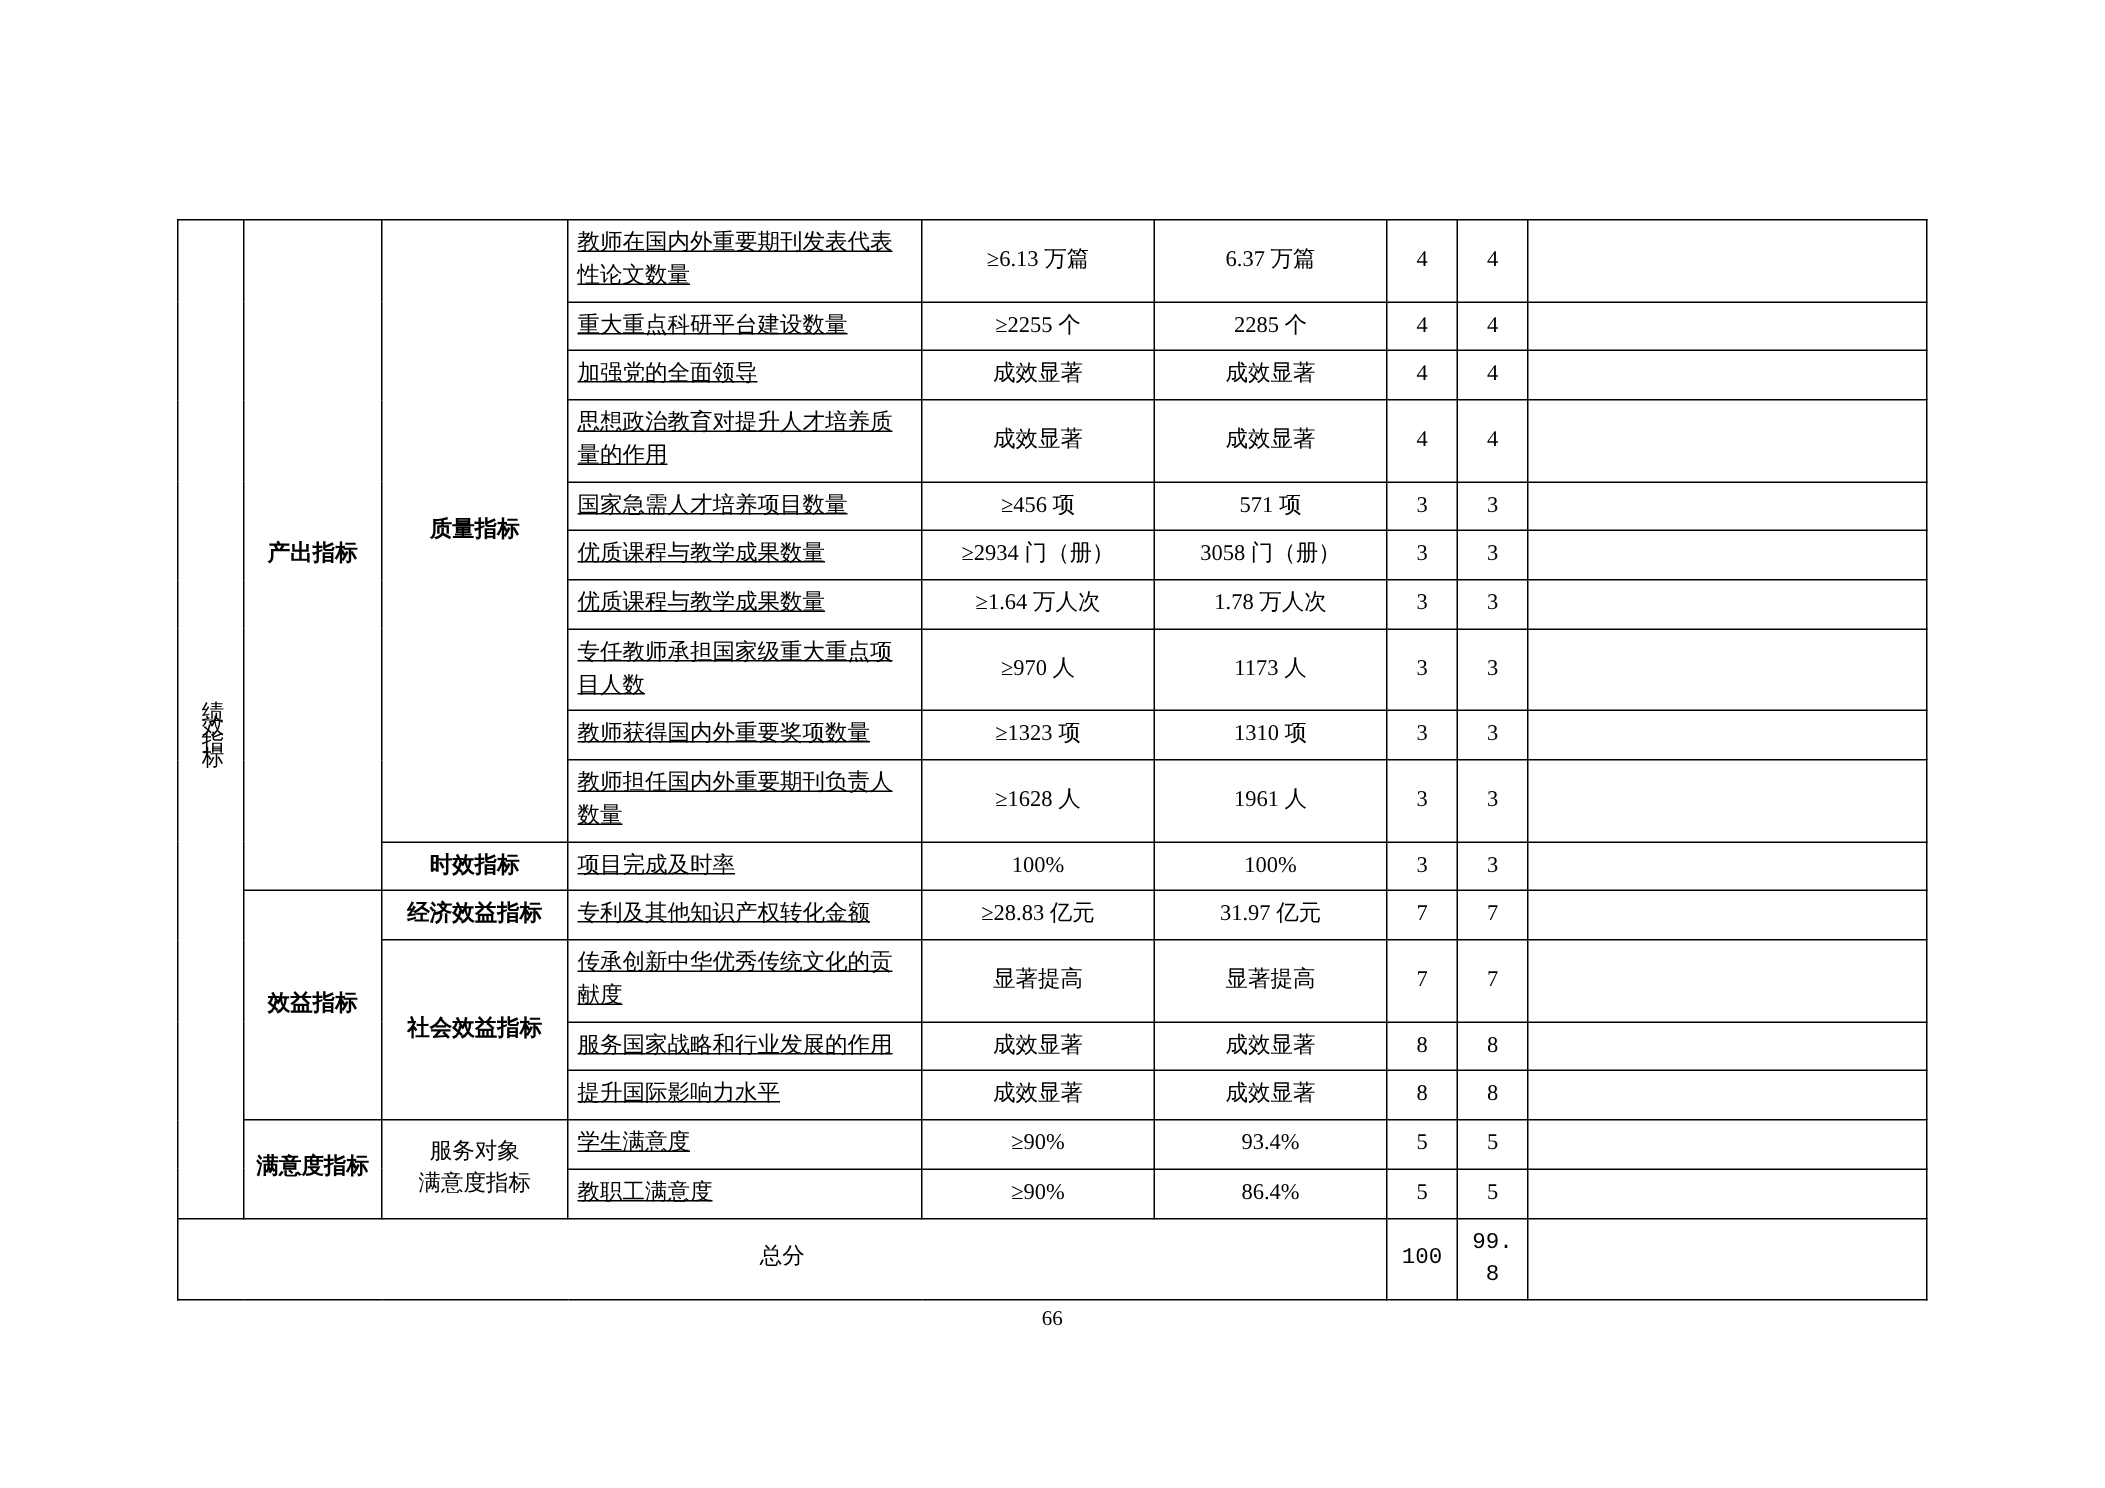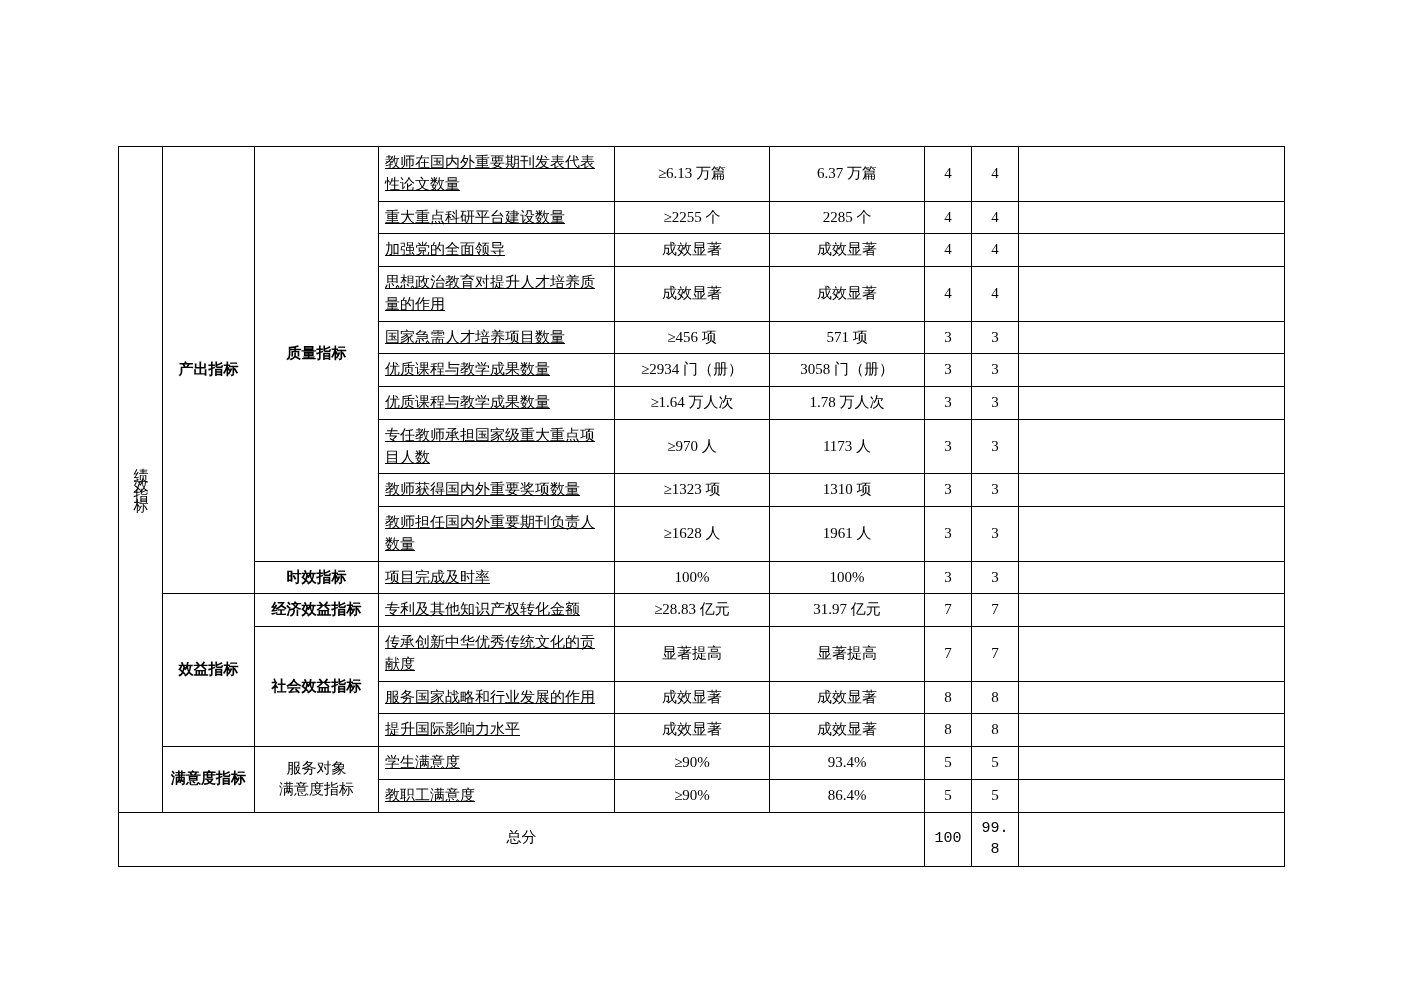--- a/index.html
+++ b/index.html
@@ -266,13 +266,14 @@
         <tr class="total-row">
           <td colspan="6">总分</td>
           <td>100</td>
           <td>99.8</td>
           <td></td>
         </tr>
       </tbody>
     </table>
   </div>
 
+  <div class="page-number">66</div>
 </div>
 
 </body></html>

